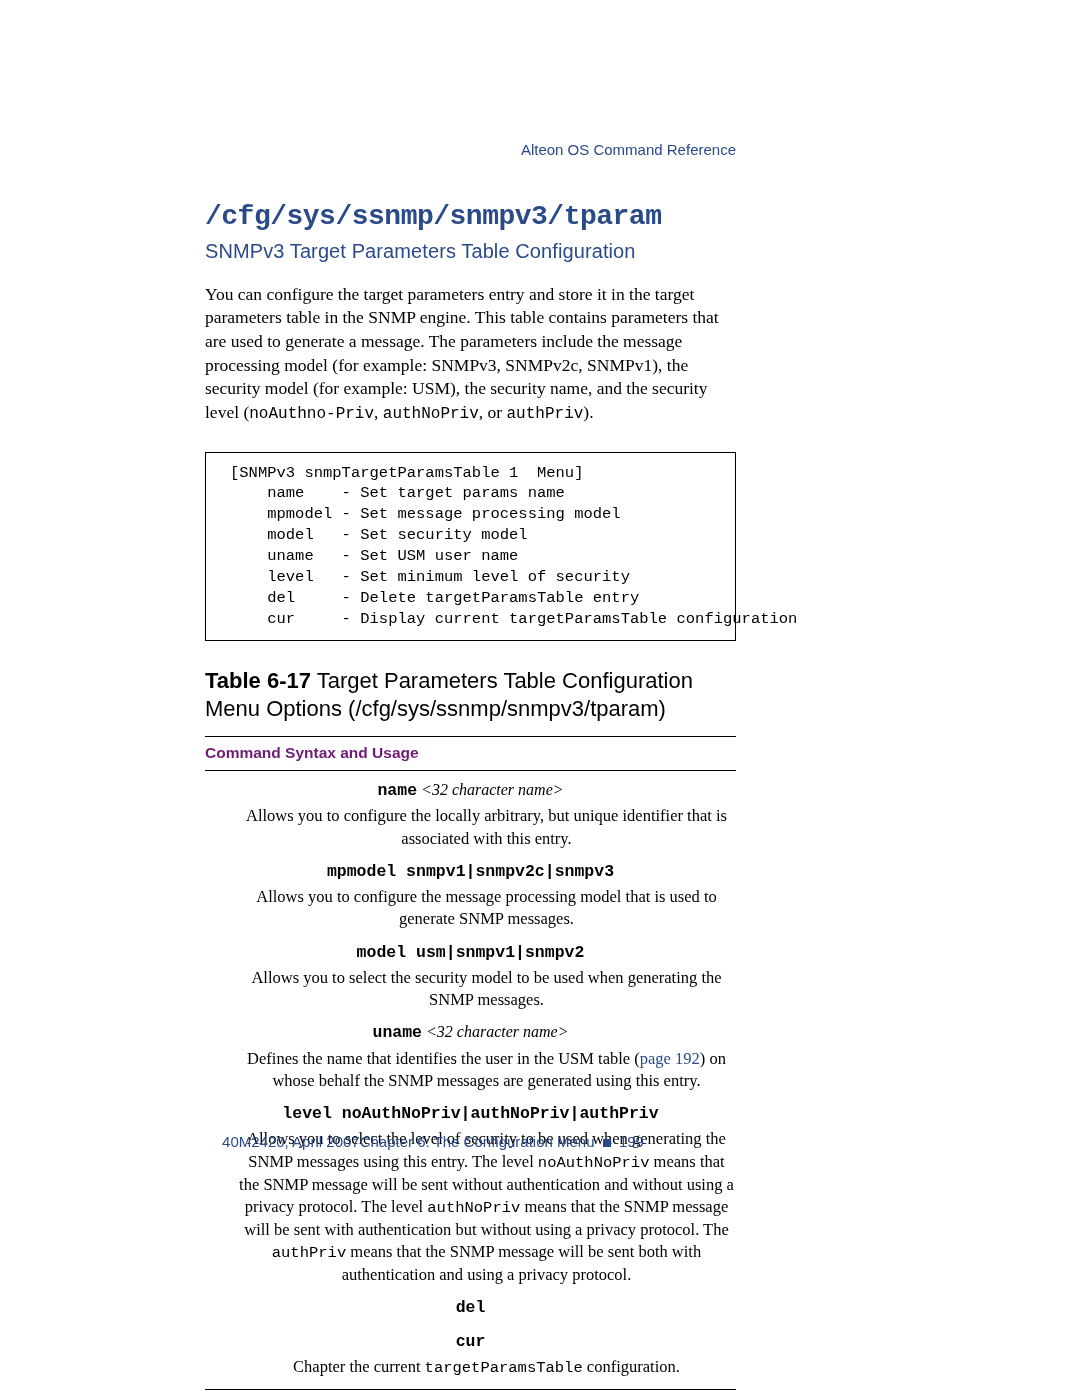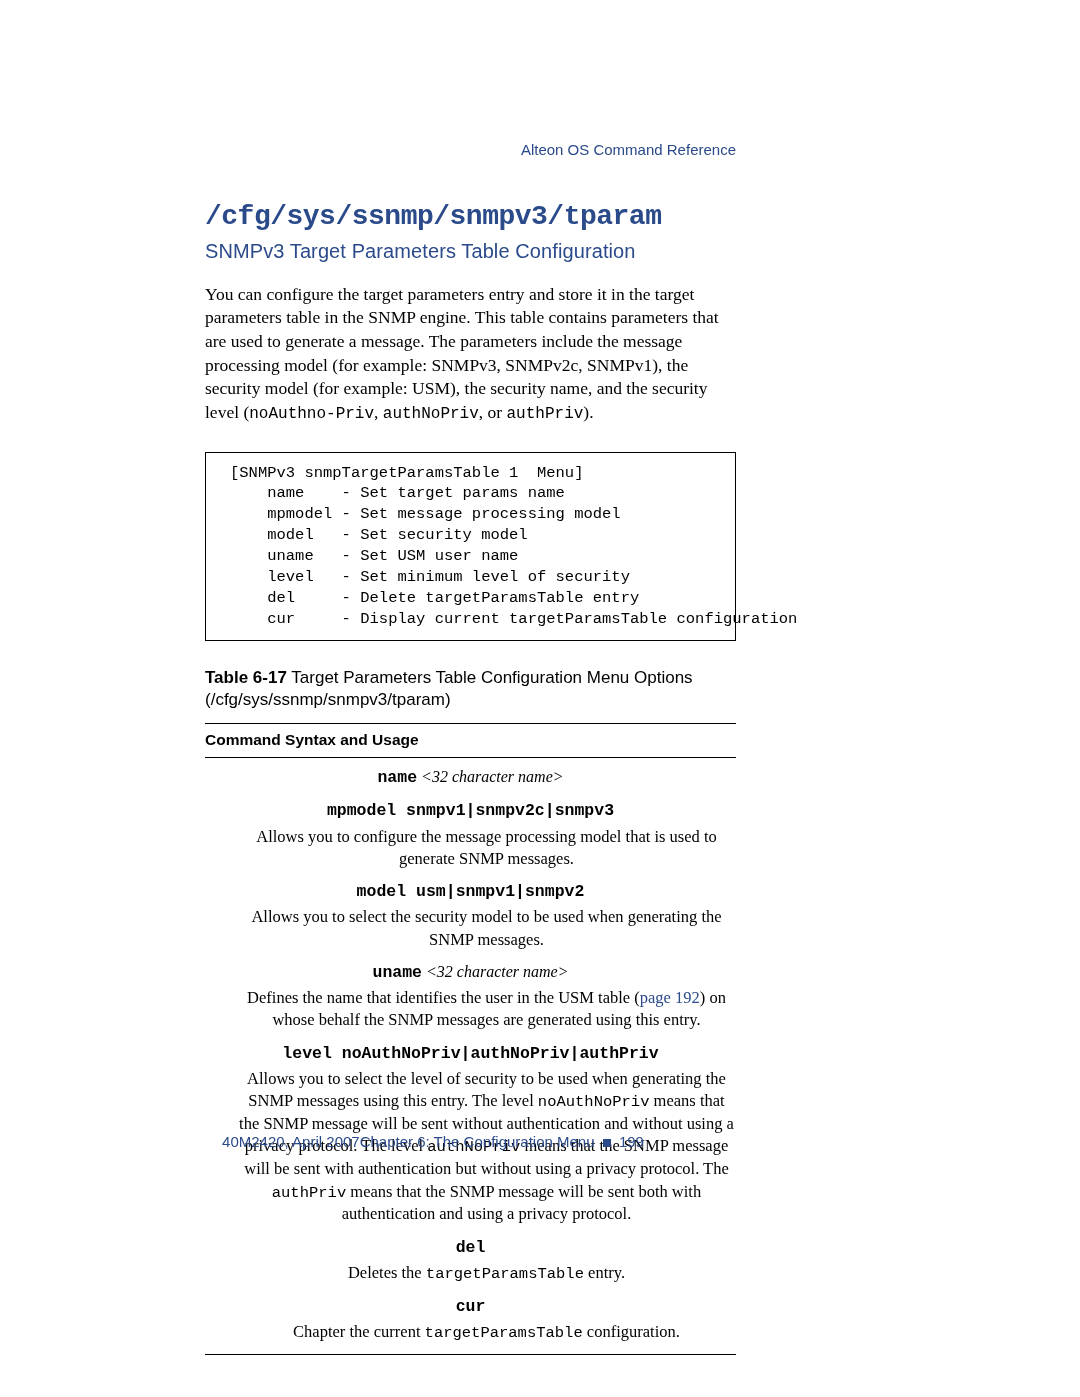--- a/index.html
+++ b/index.html
@@ -50,32 +50,32 @@
     padding: 10px 4px 10px 24px;
     font-family: "Courier New", Courier, monospace;
     font-size: 15.5px;
     line-height: 1.35;
     white-space: pre;
     margin-bottom: 26px;
   }
 
   .tablecap {
     font-family: "Segoe UI", "Helvetica Neue", Arial, sans-serif;
-    font-size: 17px;
+    font-size: 22px;
     margin: 0 0 12px 0;
     line-height: 1.3;
   }
   .tablecap .bold { font-weight: 600; }
 
   .hr { border: 0; border-top: 1px solid #000; margin: 4px 0; }
 
   .colhead {
     font-family: "Segoe UI", "Helvetica Neue", Arial, sans-serif;
     font-weight: 600;
-    color: #000000;
+    color: #701a75;
     font-size: 15.5px;
     margin: 6px 0 6px 0;
   }
 
   .entry { margin: 8px 0 10px 0; text-align: center; }
   .syntax { font-size: 16px; }
   .syntax .mono { font-family: "Courier New", Courier, monospace; font-weight: bold; font-size: 16.5px; }
   .syntax .italic { font-style: italic; font-family: "Times New Roman", serif; font-weight: normal; }
   .desc {
     margin: 3px 0 0 32px;
@@ -134,20 +134,21 @@
 
   <hr class="hr">
   <div class="colhead">Command Syntax and Usage</div>
   <hr class="hr">
 
   <div class="entry">
     <div class="syntax">
       <span class="mono">name</span>
       <span class="italic"> </span><span class="italic">&lt;32 character name&gt;</span>
     </div>
+    <div class="desc">Allows you to configure the locally arbitrary, but unique identifier that is associated with this entry.</div>
   </div>
 
   <div class="entry">
     <div class="syntax">
       <span class="mono">mpmodel snmpv1</span><span class="mono">|</span><span class="mono">snmpv2c</span><span class="mono">|</span><span class="mono">snmpv3</span>
     </div>
     <div class="desc">Allows you to configure the message processing model that is used to generate SNMP messages.</div>
   </div>
 
   <div class="entry">
@@ -172,23 +173,20 @@
       <span class="mono">level noAuthNoPriv</span><span class="mono">|</span><span class="mono">authNoPriv</span><span class="mono">|</span><span class="mono">authPriv</span>
     </div>
     <div class="desc">
       <span>Allows you to select the level of security to be used when generating the SNMP messages using this entry. The level </span><span class="mono">noAuthNoPriv</span><span> means that the SNMP message will be sent without authentication and without using a privacy protocol. The level </span><span class="mono">authNoPriv</span><span> means that the SNMP message will be sent with authentication but without using a privacy protocol. The </span><span class="mono">authPriv</span><span> means that the SNMP message will be sent both with authentication and using a privacy protocol.</span>
     </div>
   </div>
 
   <div class="entry">
     <div class="syntax">
       <span class="mono">del</span>
-    </div>
-    <div class="desc">
-      <span>Deletes the </span><span class="mono">targetParamsTable</span><span> entry.</span>
     </div>
   </div>
 
   <div class="entry">
     <div class="syntax">
       <span class="mono">cur</span>
     </div>
     <div class="desc">
       <span>Chapter the current </span><span class="mono">targetParamsTable</span><span> configuration.</span>
     </div>

